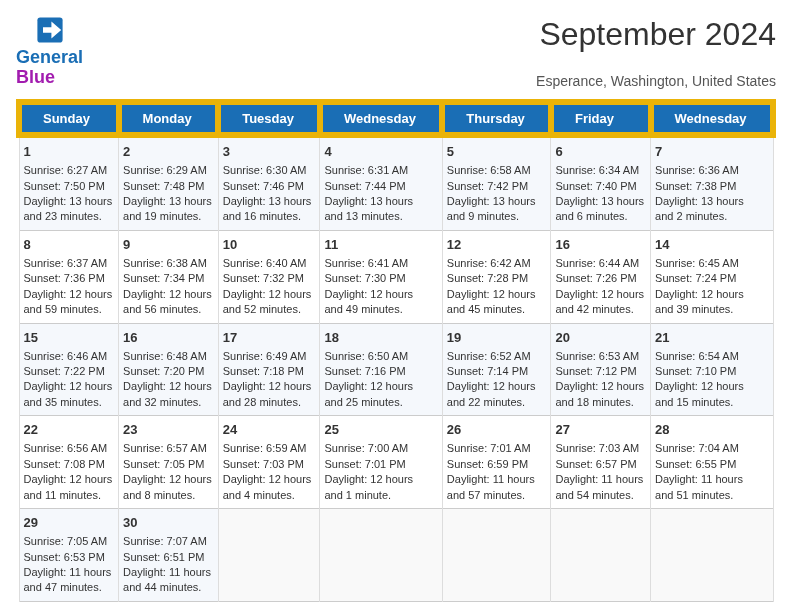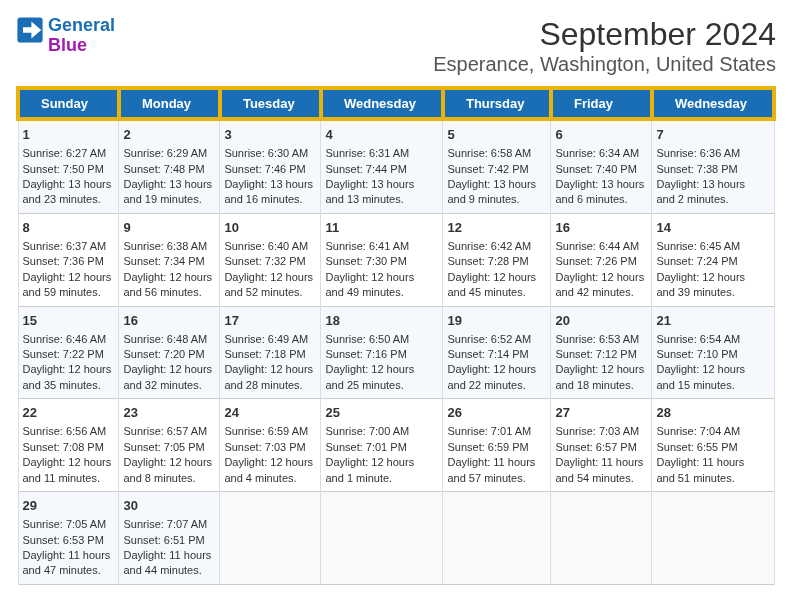--- a/index.html
+++ b/index.html
@@ -11,57 +11,59 @@
       padding: 16px;
     }
     .header {
       display: flex;
       align-items: flex-start;
       justify-content: space-between;
       margin-bottom: 10px;
     }
     .logo {
       display: flex;
-      align-items: flex-start;
+      align-items: center;
       gap: 4px;
+      flex-direction: column;
     }
     .logo-text {
       font-size: 18px;
       font-weight: bold;
       color: #333;
       line-height: 1.1;
     }
     .logo-text span { color: #1a6eb5; }
     .logo-icon {
       width: 28px;
       height: 28px;
     }
     .title-block { text-align: right; }
     .calendar-title {
       font-size: 32px;
       font-weight: normal;
       color: #333;
     }
     .calendar-subtitle {
-      font-size: 20px;
+      font-size: 14px;
       color: #555;
+      margin-top: 20px;
     }
     table {
       width: 100%;
       border-collapse: collapse;
       font-size: 11px;
     }
     thead th {
       background: #1a6eb5;
       color: #fff;
       padding: 6px 21px;
       text-align: left;
       font-size: 13px;
       font-weight: bold;
-      border: 4px solid #eab308;
+      border: 6px solid #eab308;
     }
     tbody tr { border-bottom: 1px solid #ccc; }
     tbody td {
       vertical-align: top;
       padding: 5px 4px;
       border-right: 1px solid #ddd;
       border-left: 1px solid #ddd;
       height: 80px;
       color: #333;
       line-height: 1.4;

